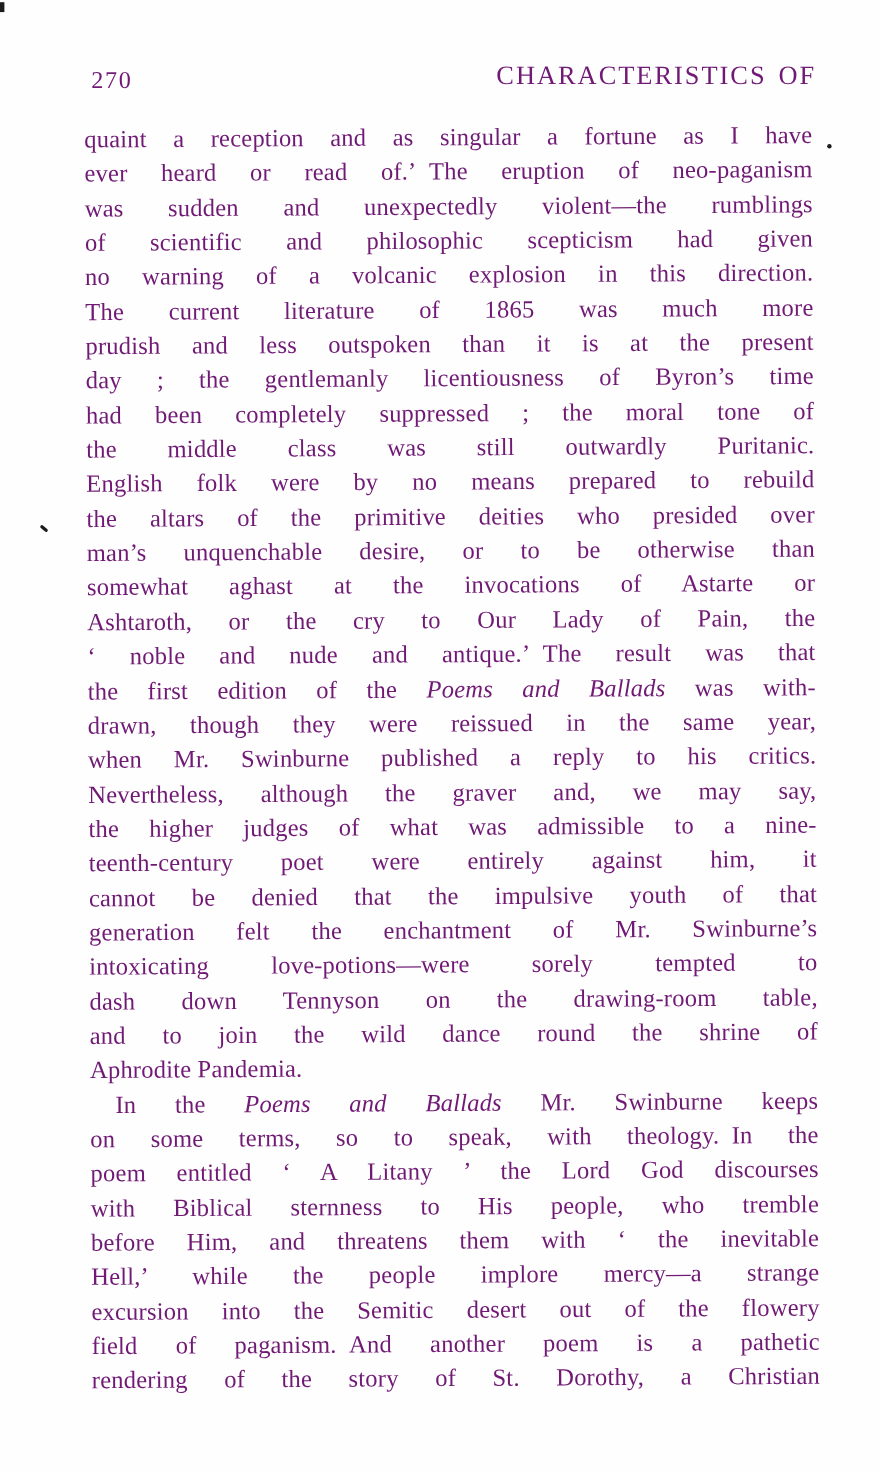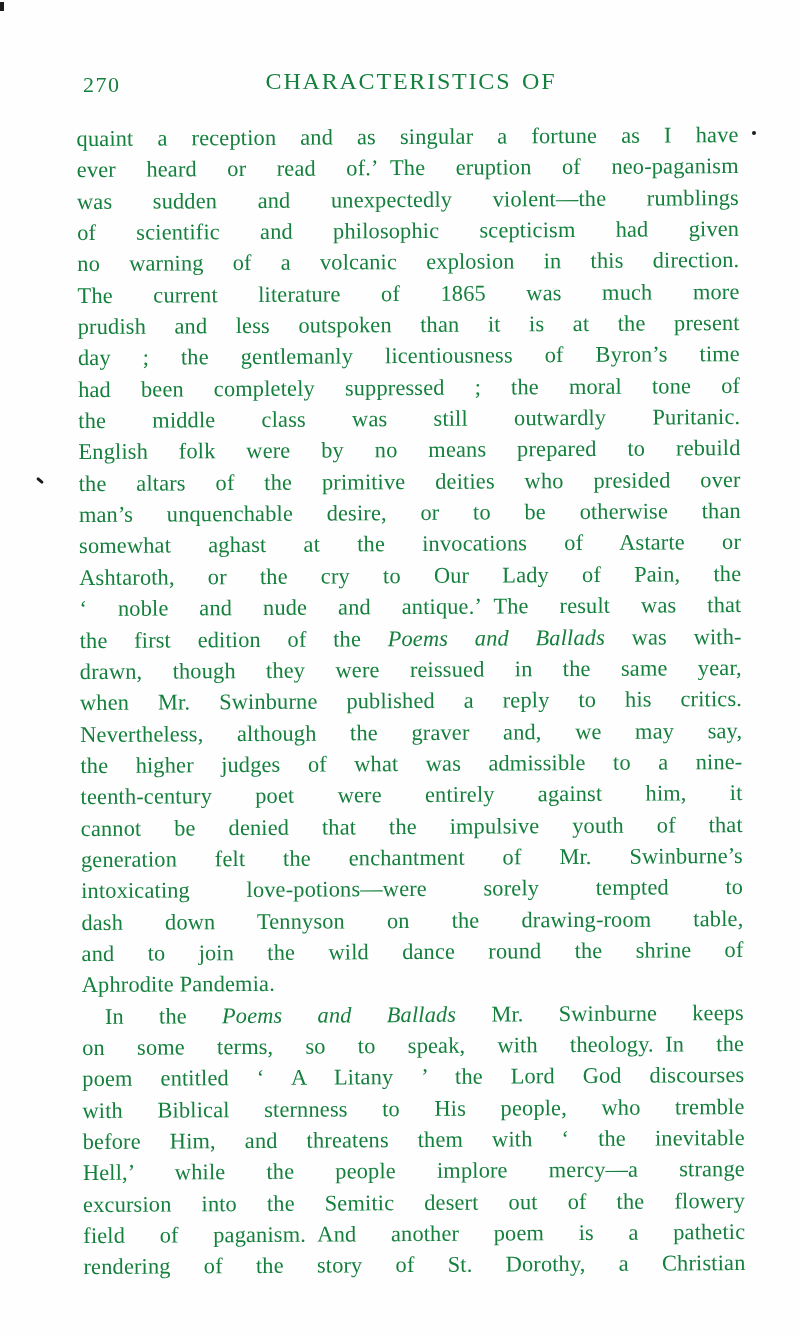--- a/index.html
+++ b/index.html
@@ -7,46 +7,45 @@
     padding: 0;
     background: #ffffff;
   }
   .page {
     position: relative;
     width: 800px;
     height: 1337px;
     background: #fefefe;
     overflow: hidden;
     font-family: "Liberation Serif", "DejaVu Serif", serif;
-    color: #15803d;
+    color: #701a75;
   }
   .content {
     position: absolute;
     left: 80px;
     top: 54px;
     width: 662px;
   }
   header.page-header {
     position: relative;
     height: 34px;
   }
   .pagenum {
     position: absolute;
     left: 3px;
     top: 6px;
     font-size: 22px;
     letter-spacing: 1.5px;
   }
   .running-head {
-    text-align: center;
+    text-align: right;
     font-size: 24px;
     letter-spacing: 1.8px;
     padding-top: 2px;
     word-spacing: 3px;
-    margin-top: 12px;
   }
   main.text-block {
     margin-top: 21px;
     transform: rotate(-0.35deg);
     transform-origin: 50% 50%;
   }
   .paragraph {
     margin: 0;
   }
   .line {

